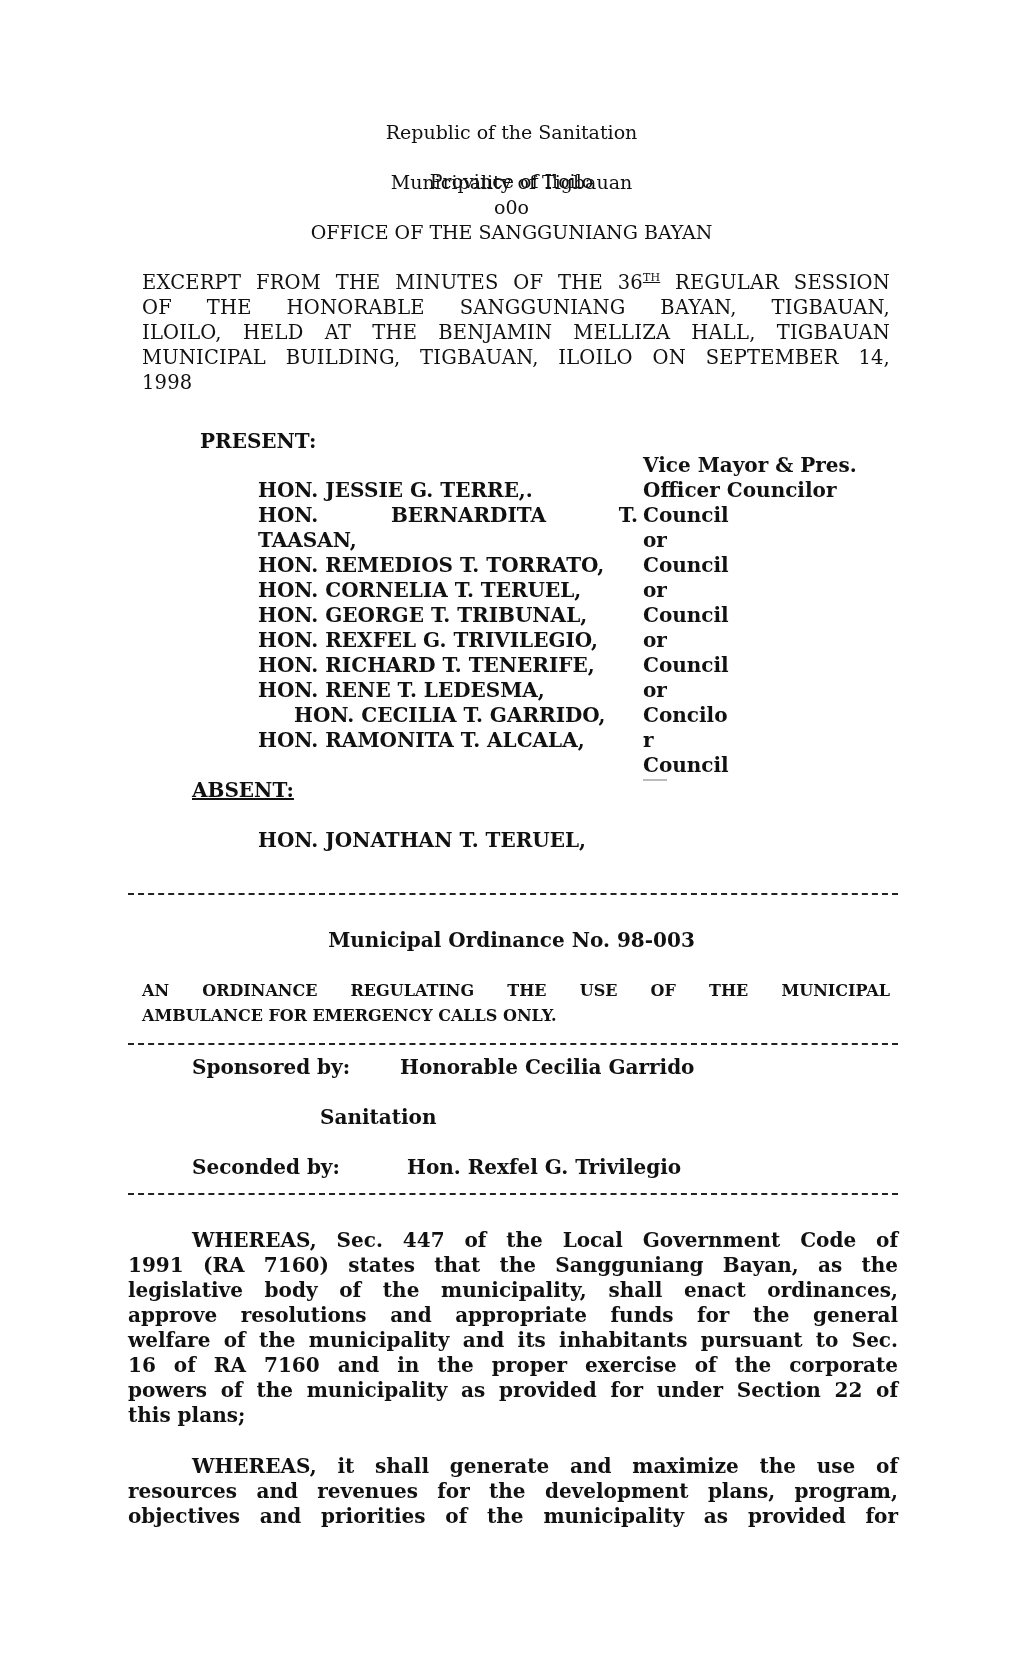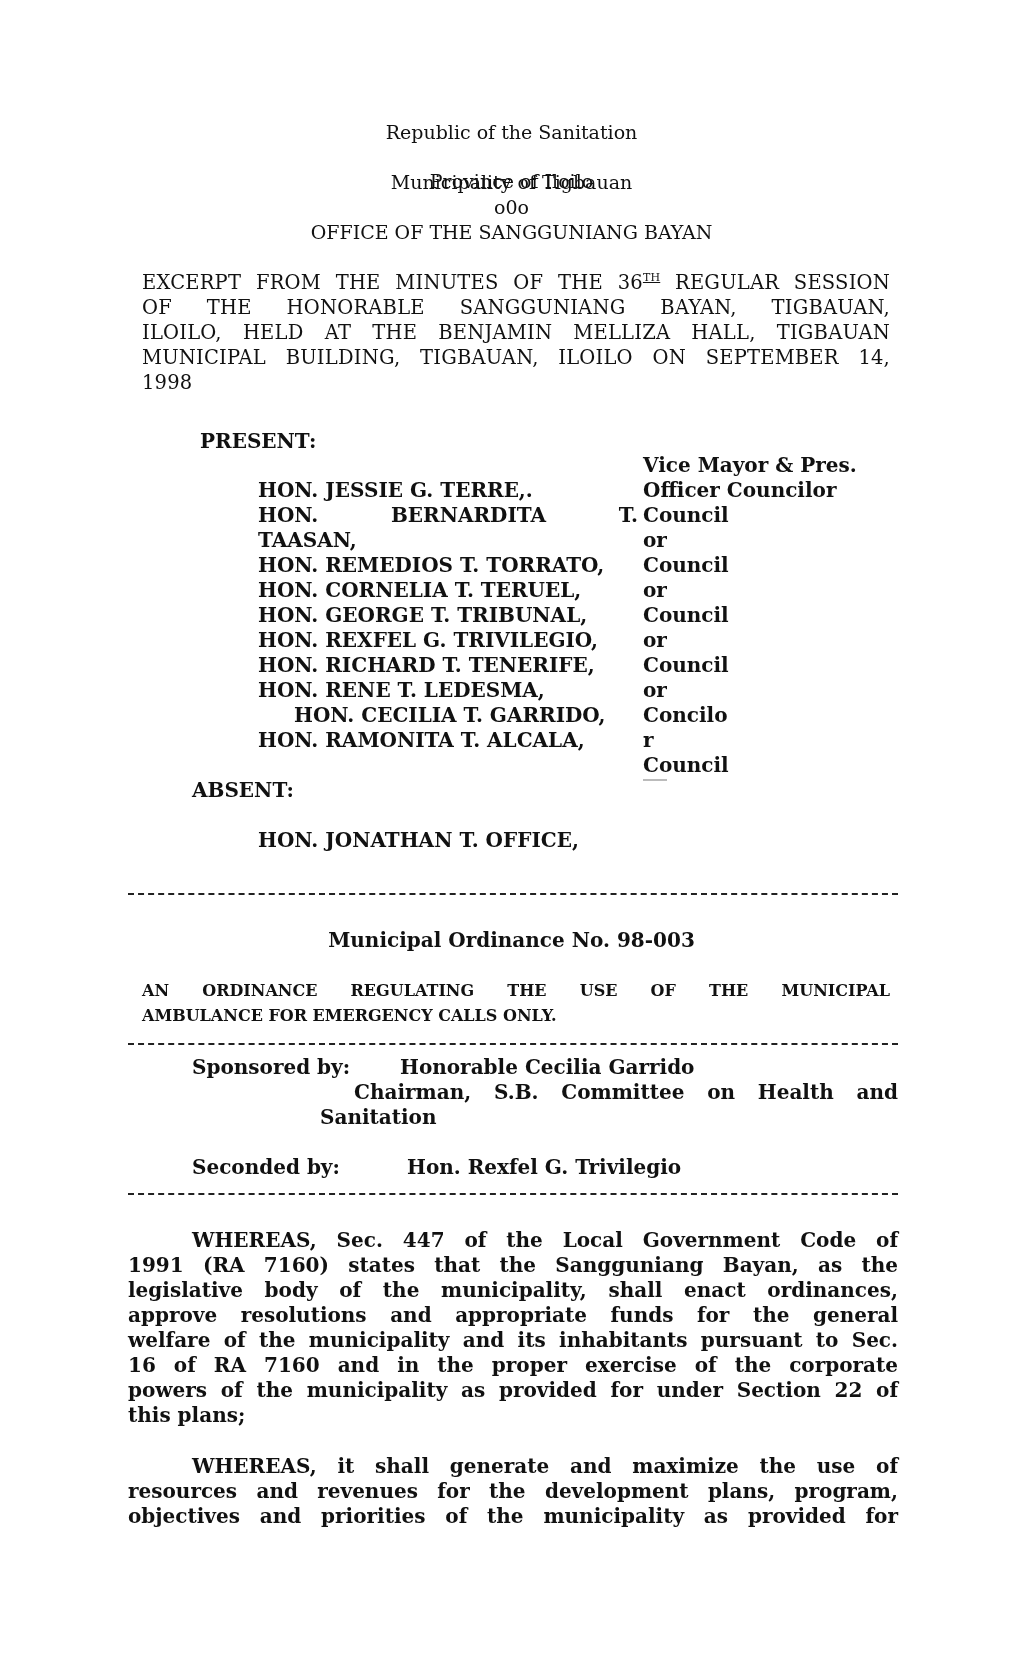--- a/index.html
+++ b/index.html
@@ -98,37 +98,36 @@
   <div class="role" style="top:578px;">or</div>
   <div class="role" style="top:603px;">Council</div>
   <div class="role" style="top:628px;">or</div>
   <div class="role" style="top:653px;">Council</div>
   <div class="role" style="top:678px;">or</div>
   <div class="role" style="top:703px;">Concilo</div>
   <div class="role" style="top:728px;">r</div>
   <div class="role" style="top:753px;">Council</div>
   <div class="abs" style="left:643px; top:779px; width:24px; height:2px; background:#bbbbbb;"></div>
 
-  <div class="abs lbl" style="left:192px; top:778px;">ABSENT:</div>
-  <div class="abs lbl" style="left:258px; top:828px;">HON. JONATHAN T. OFFICE,</div>
+  <div class="abs lbl" style="left:192px; top:778px;text-decoration:underline;">ABSENT:</div>
+  <div class="abs lbl" style="left:258px; top:828px;">HON. JONATHAN T. TERUEL,</div>
 
   <div class="dash" style="top:893px;"></div>
 
   <div class="ord-title" style="top:928px;">Municipal Ordinance No. 98-003</div>
 
   <div class="ord-desc" style="top:978px;">
     <span class="line j">AN ORDINANCE REGULATING THE USE OF THE MUNICIPAL</span>
     <span class="line">AMBULANCE FOR EMERGENCY CALLS ONLY.</span>
   </div>
 
   <div class="dash" style="top:1043px;"></div>
 
   <div class="abs lbl" style="left:192px; top:1055px;">Sponsored by:</div>
   <div class="abs lbl" style="left:400px; top:1055px;">Honorable Cecilia Garrido</div>
-  <div class="abs lbl" style="left:354px; top:1080px; width:544px; text-align:justify; text-align-last:justify;">Chairman, S.B. Committee on Health and</div>
   <div class="abs lbl" style="left:320px; top:1105px;">Sanitation</div>
 
   <div class="abs lbl" style="left:192px; top:1155px;">Seconded by:</div>
   <div class="abs lbl" style="left:407px; top:1155px;">Hon. Rexfel G. Trivilegio</div>
 
   <div class="dash" style="top:1193px;"></div>
 
   <div class="para" style="top:1228px;">
     <span class="line indent">WHEREAS, Sec. 447 of the Local Government Code of</span>
     <span class="line">1991 (RA 7160) states that the Sangguniang Bayan, as the</span>

